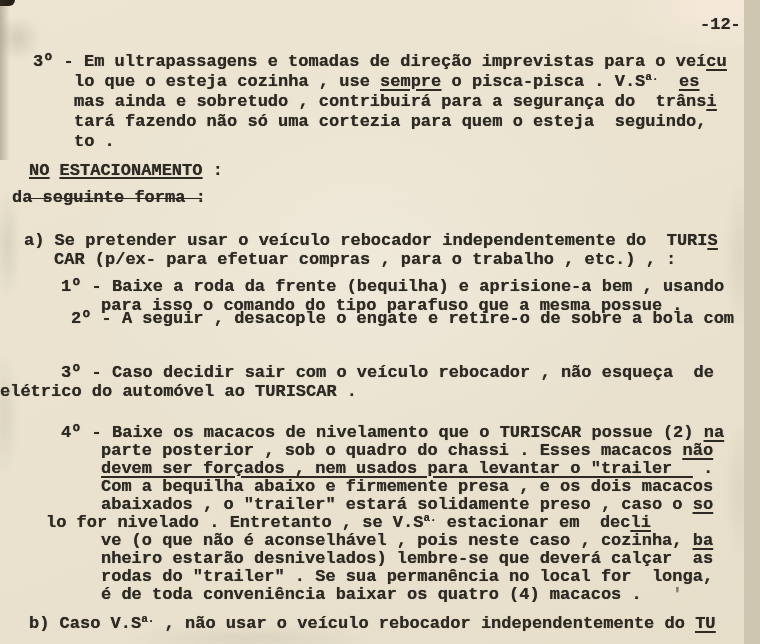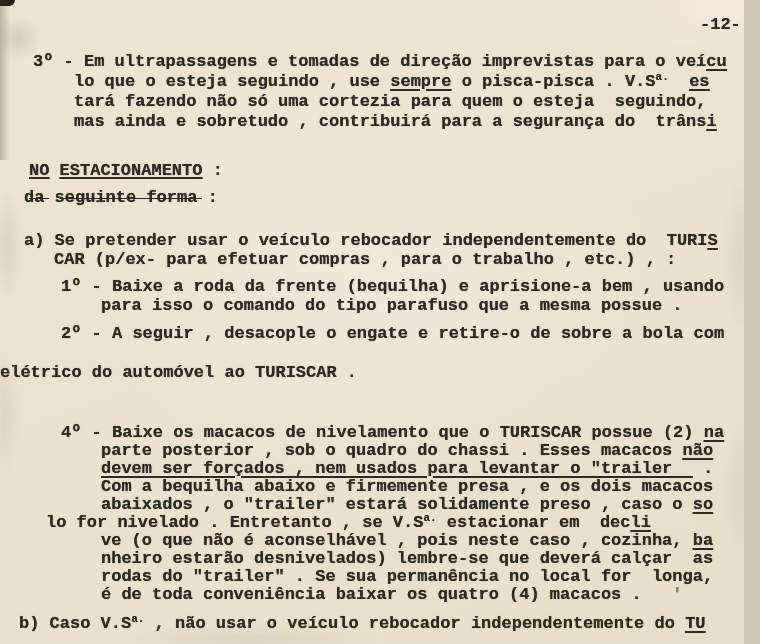--- a/index.html
+++ b/index.html
@@ -77,53 +77,55 @@
   <div class="stain s3"></div>
   <div class="stain s4"></div>
   <div class="stain s5"></div>
   <div class="stain s6"></div>
 
   <div class="pagenum">-12-</div>
 
   <main>
       <div class="block" style="top: 52px; line-height: 20px;">
         <div class="line" style="margin-left: 33px; height: 20px;"><span>3º - Em ultrapassagens e tomadas de direção imprevistas para o </span><span>veí</span><span class="u">cu</span></div>
-        <div class="line" style="margin-left: 74px; height: 20px;"><span>lo que o esteja seguindo , use </span><span class="u">sempre</span><span> o pisca-pisca . V.S</span><span class="sup">a.</span><span>  </span><span class="u">es</span></div>
+        <div class="line" style="margin-left: 74px; height: 20px;"><span>lo que o esteja cozinha , use </span><span class="u">sempre</span><span> o pisca-pisca . V.S</span><span class="sup">a.</span><span>  </span><span class="u">es</span></div>
+        <div class="line" style="margin-left: 74px; height: 20px;"><span>mas ainda e sobretudo , contribuirá para a segurança do  trâns</span><span class="u">i</span></div>
         <div class="line" style="margin-left: 74px; height: 20px;"><span>tará fazendo não só uma cortezia para quem o esteja  seguindo,</span></div>
-        <div class="line" style="margin-left: 74px; height: 20px;"><span>mas ainda e sobretudo , contribuirá para a segurança do  trâns</span><span class="u">i</span></div>
+        <div class="line" style="margin-left: 74px; height: 20px;"><span>to .</span></div>
       </div>
       <div class="block" style="top: 160px; line-height: 21px;">
         <div class="line" style="margin-left: 29px; height: 21px;"><span class="du">NO</span><span> </span><span class="du">ESTACIONAMENTO</span><span> :</span></div>
       </div>
       <div class="block" style="top: 187px; line-height: 21px;">
-        <div class="line" style="margin-left: 24px; height: 21px;"><span>da seguinte forma :</span></div>
+        <div class="line" style="margin-left: 12px; height: 21px;"><span>da seguinte forma :</span></div>
       </div>
       <div class="block" style="top: 231px; line-height: 19px;">
         <div class="line" style="margin-left: 24px; height: 19px;"><span>a) Se pretender usar o veículo rebocador independentemente do  TURI</span><span class="u">S</span></div>
         <div class="line" style="margin-left: 54px; height: 19px;"><span>CAR (p/ex- para efetuar compras , para o trabalho , etc.) , :</span></div>
       </div>
       <div class="block" style="top: 277px; line-height: 19px;">
         <div class="line" style="margin-left: 61px; height: 19px;"><span>1º - Baixe a roda da frente (bequilha) e aprisione-a bem , usando</span></div>
         <div class="line" style="margin-left: 101px; height: 19px;"><span>para isso o comando do tipo parafuso que a mesma possue .</span></div>
       </div>
-      <div class="block" style="top: 324px; line-height: 19px;">
+      <div class="block" style="top: 309px; line-height: 19px; text-align: center;">
         <div class="line" style="margin-left: 61px; height: 19px;"><span>2º - A seguir , desacople o engate e retire-o de sobre a bola com</span></div>
       </div>
       <div class="block" style="top: 363px; line-height: 19px;">
+        <div class="line" style="margin-left: 61px; height: 19px;"><span>3º - Caso decidir sair com o veículo rebocador , não esqueça  de</span></div>
         <div class="line" style="height: 19px;"><span>elétrico do automóvel ao TURISCAR .</span></div>
       </div>
       <div class="block" style="top: 424px; line-height: 18px;">
         <div class="line" style="margin-left: 61px; height: 18px;"><span>4º - Baixe os macacos de nivelamento que o TURISCAR possue (2) </span><span class="u">na</span></div>
         <div class="line" style="margin-left: 101px; height: 18px;"><span>parte posterior , sob o quadro do chassi . Esses macacos </span><span class="u">não</span></div>
         <div class="line" style="margin-left: 101px; height: 18px; font-family: Liberation Mono, monospace;"><span class="u">devem ser forçados , nem usados para levantar o "trailer  </span><span> .</span></div>
         <div class="line" style="margin-left: 101px; height: 18px;"><span>Com a bequilha abaixo e firmemente presa , e os dois macacos</span></div>
         <div class="line" style="margin-left: 101px; height: 18px;"><span>abaixados , o "trailer" estará solidamente preso , caso o </span><span class="u">so</span></div>
         <div class="line" style="margin-left: 46px; height: 18px;"><span>lo for nivelado . Entretanto , se V.S</span><span class="sup">a.</span><span> estacionar em  dec</span><span class="u">li</span></div>
         <div class="line" style="margin-left: 101px; height: 18px;"><span>ve (o que não é aconselhável , pois neste caso , cozinha, </span><span class="u">ba</span></div>
         <div class="line" style="margin-left: 101px; height: 18px;"><span>nheiro estarão desnivelados) lembre-se que deverá calçar  as</span></div>
         <div class="line" style="margin-left: 101px; height: 18px;"><span>rodas do "trailer" . Se sua permanência no local for  longa,</span></div>
         <div class="line" style="margin-left: 101px; height: 18px;"><span>é de toda conveniência baixar os quatro (4) macacos .</span><span class="faint">   '</span></div>
       </div>
       <div class="block" style="top: 614px; line-height: 19px;">
-        <div class="line" style="margin-left: 19px; height: 19px;"><span>b) Caso V.S</span><span class="sup">a.</span><span> , não usar o veículo rebocador independentemente do </span><span class="u">TU</span></div>
+        <div class="line" style="margin-left: 29px; height: 19px;"><span>b) Caso V.S</span><span class="sup">a.</span><span> , não usar o veículo rebocador independentemente do </span><span class="u">TU</span></div>
       </div>
     </main>
 </div>
 
 </body></html>

